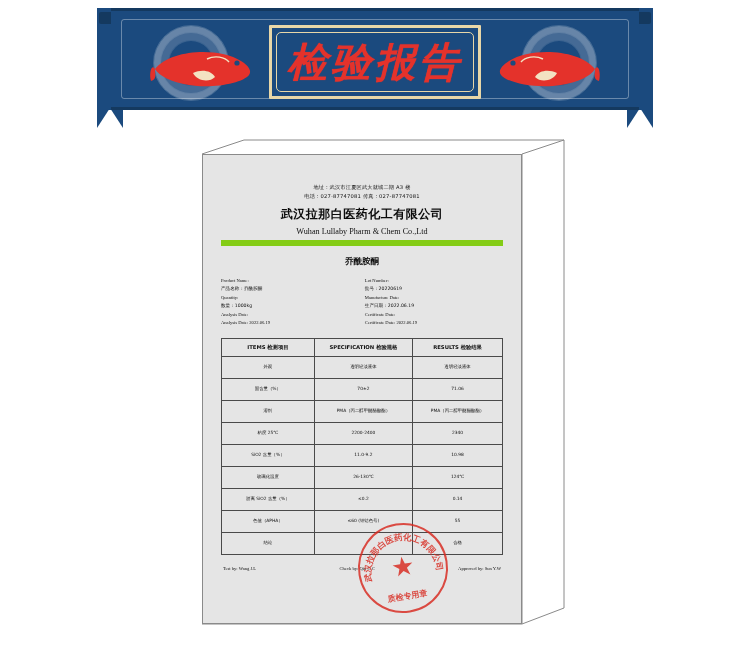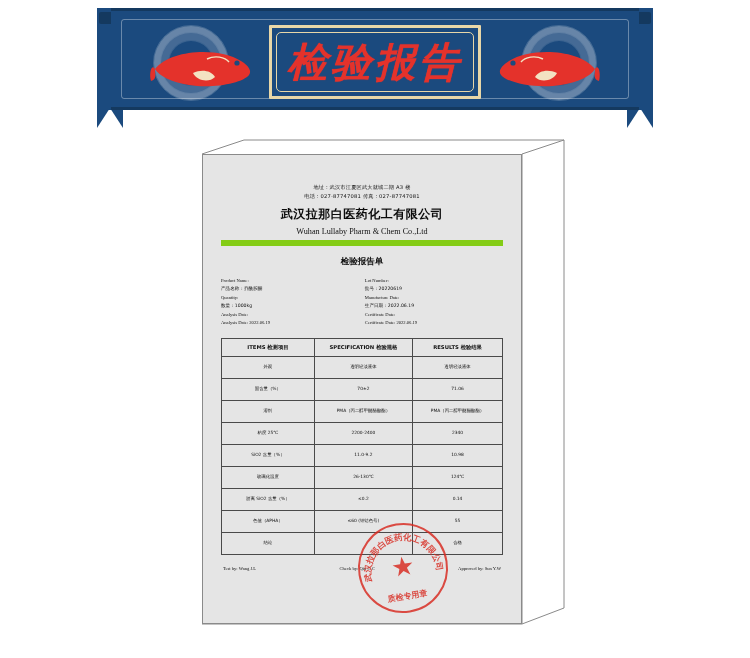--- a/index.html
+++ b/index.html
@@ -358,21 +358,21 @@
     </svg>
 
     <div class="doc-page">
 
       <div class="addr-line">地址：武汉市江夏区武大就城二期 A3 楼</div>
       <div class="addr-line">电话：027-87747081  传真：027-87747081</div>
 
       <div class="company-cn">武汉拉那白医药化工有限公司</div>
       <div class="company-en">Wuhan Lullaby Pharm &amp; Chem Co.,Ltd</div>
 
-      <div class="report-title">检验报告单</div>
+      <div class="report-title">乔酰胺酮</div>
 
       <div class="meta">
         <div class="col">
           <div class="row en">Product Name:</div>
           <div class="row">产品名称：乔酰胺酮</div>
           <div class="row en">Quantity:</div>
           <div class="row">数量：1000kg</div>
           <div class="row en">Analysis Date:</div>
           <div class="row en">Analysis Date: 2022.06.19</div>
         </div>

